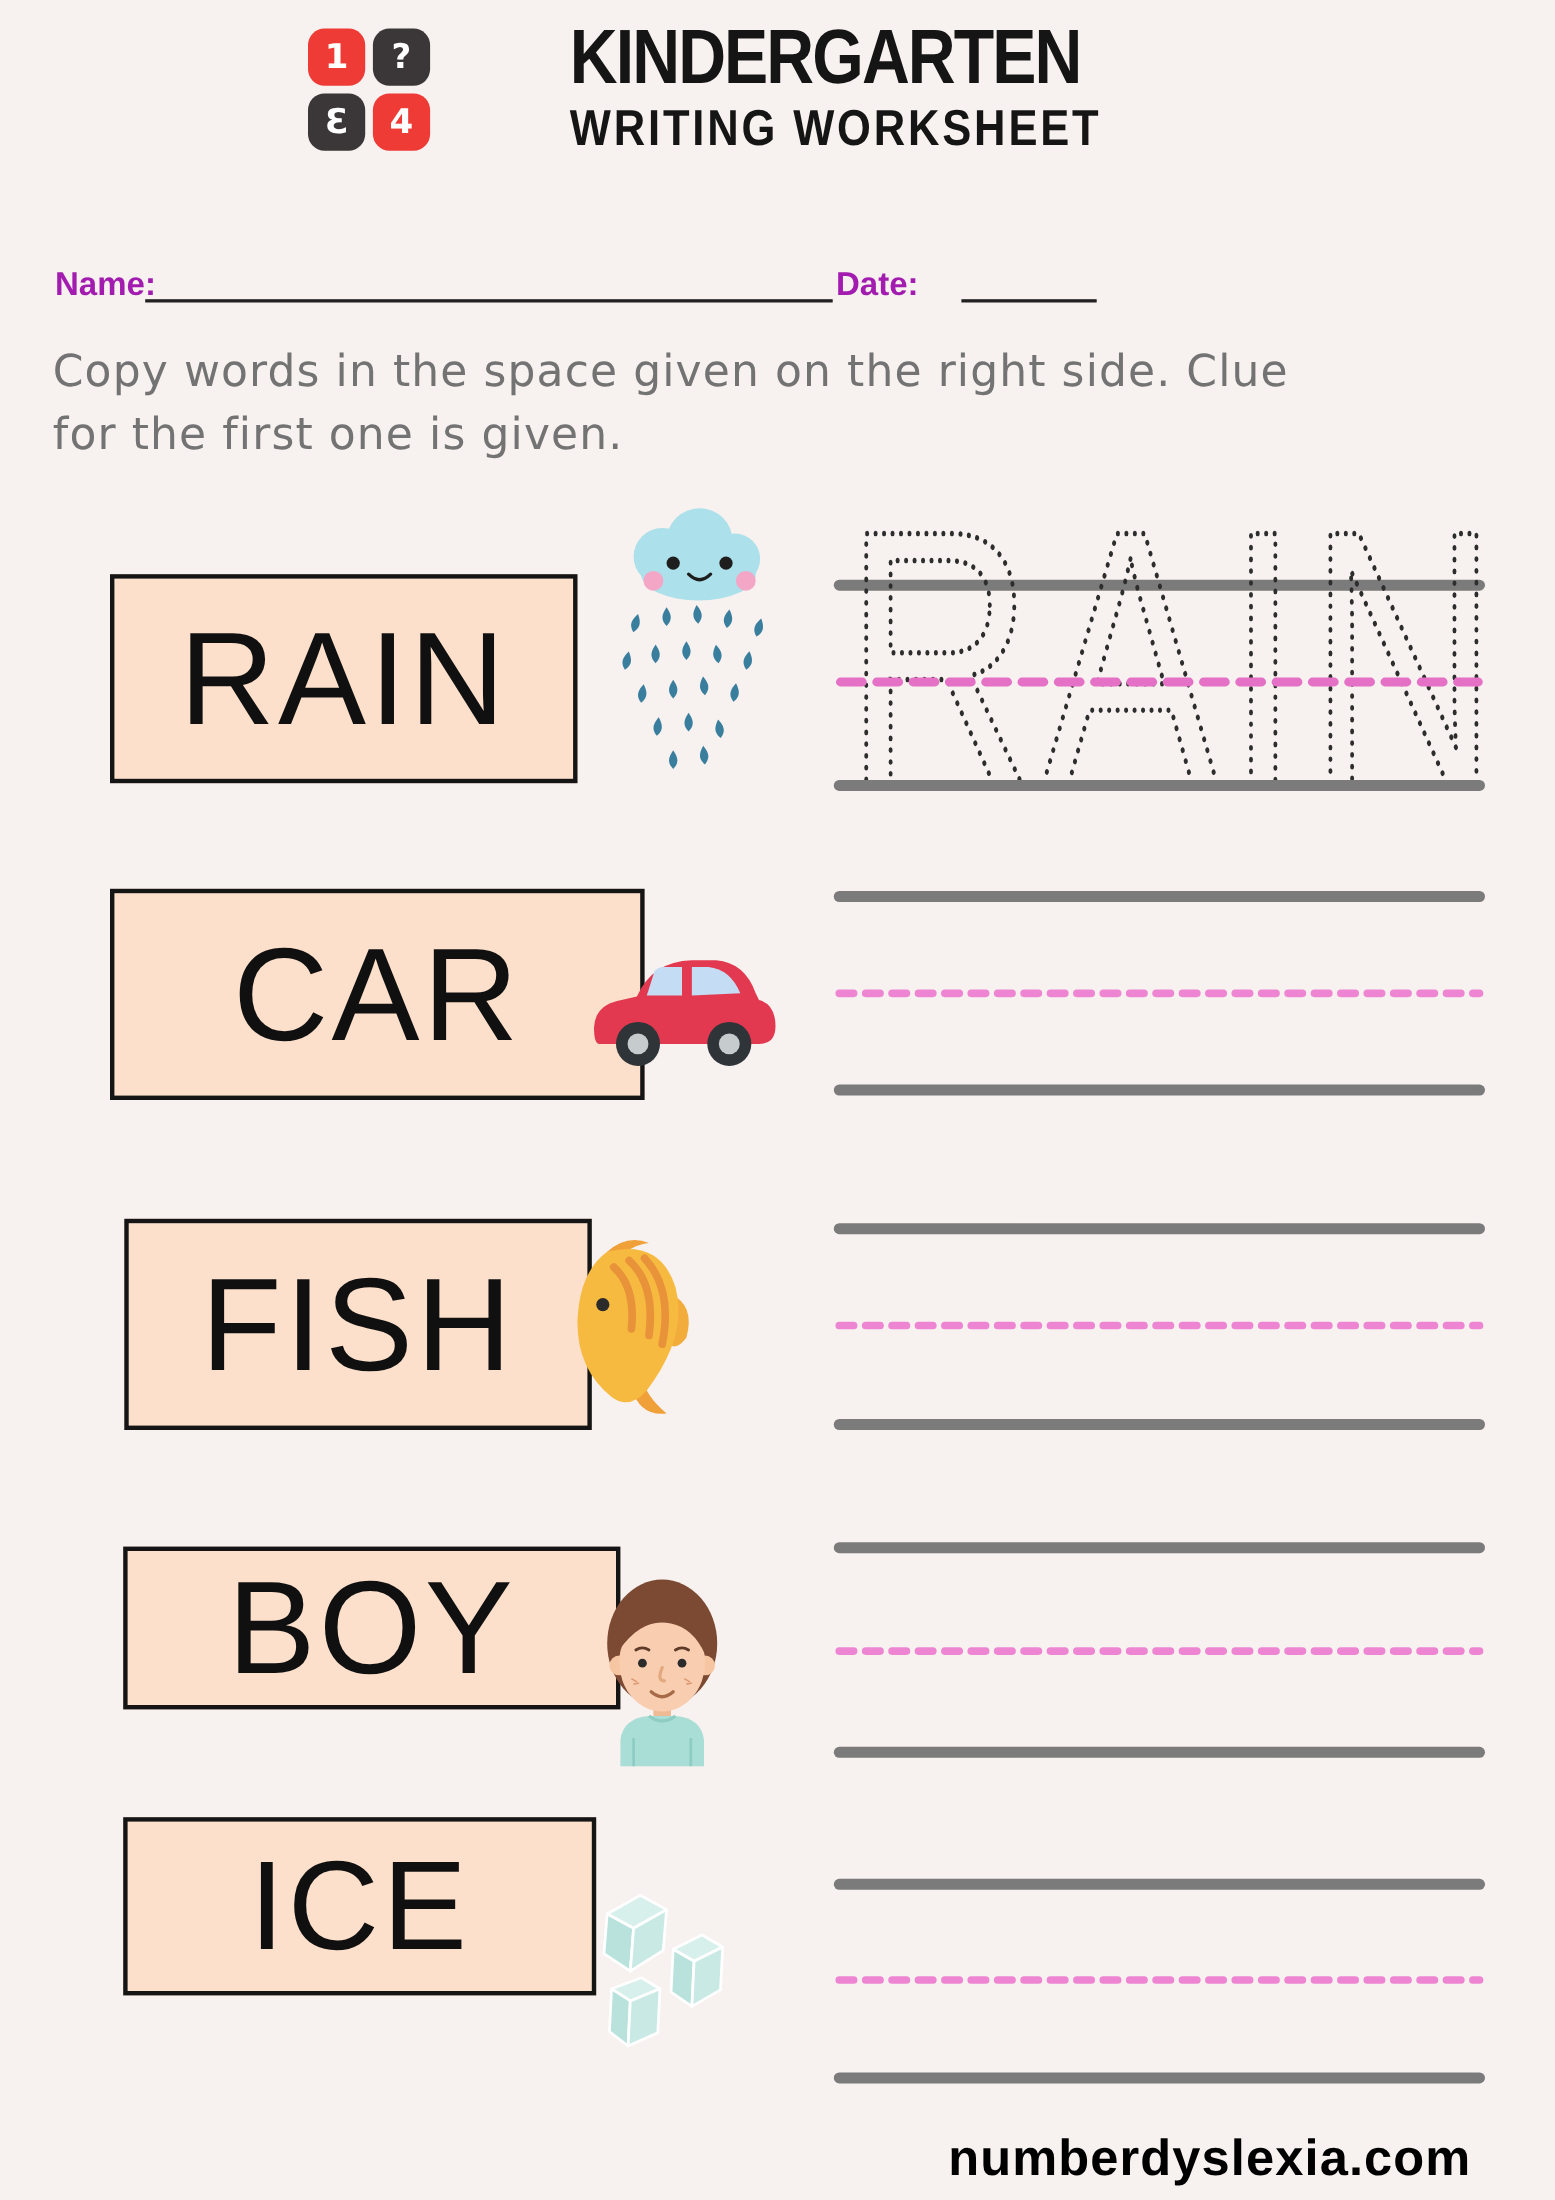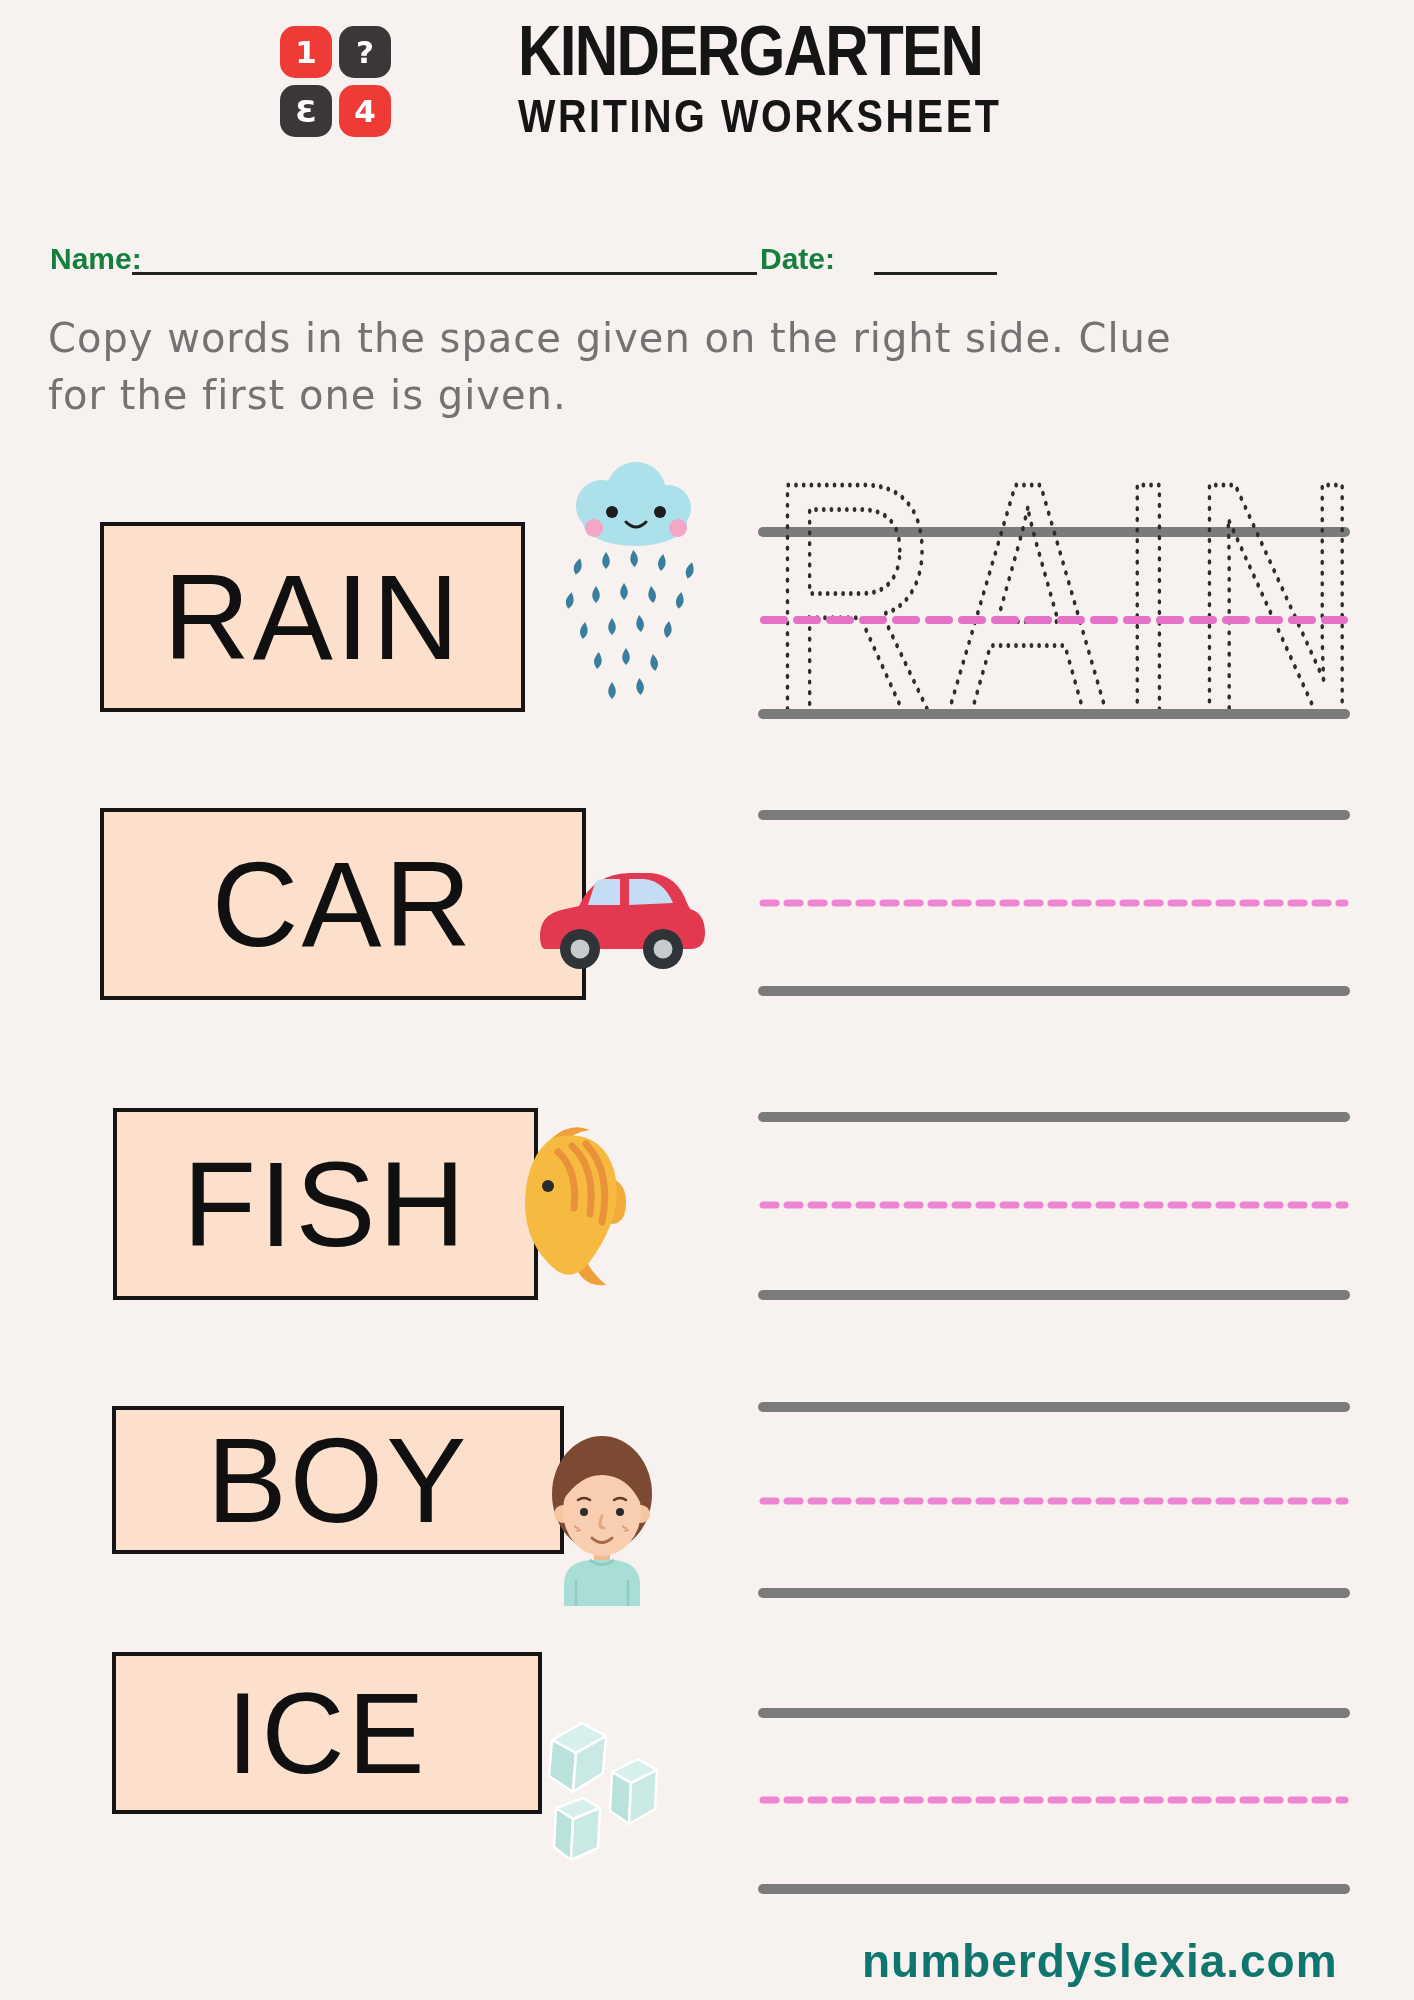--- a/index.html
+++ b/index.html
@@ -13,21 +13,21 @@
   .tile.red{background:#EE3B36;}
   .tile.dark{background:#3B3739;}
   .mirror{display:inline-block;transform:scaleX(-1);}
   .titleblock{position:absolute;left:518px;top:16px;}
   .title{font-size:70px;font-weight:800;letter-spacing:-2px;line-height:1;
          transform:scaleX(.86);transform-origin:left;white-space:nowrap;}
   .subtitle{font-size:46px;font-weight:700;letter-spacing:3px;line-height:1;margin-top:7px;
          transform:scaleX(.86);transform-origin:left;white-space:nowrap;}
 
   
-  .flabel{position:absolute;font-size:30px;font-weight:700;color:#15803d;}
+  .flabel{position:absolute;font-size:30px;font-weight:700;color:#a21caf;}
   .fline{position:absolute;height:0;border-bottom:3px solid #222;}
 
   
   .instructions{position:absolute;left:48px;top:310px;font-size:40px;line-height:1.42;color:#737373;
         font-family:cursive,"DejaVu Sans",sans-serif;letter-spacing:1px;}
 
   
   .wordbox{position:absolute;background:#FCE0CB;border:4px solid #151515;box-sizing:border-box;
         display:flex;align-items:center;justify-content:center;}
   .wordbox span{font-size:120px;font-weight:400;letter-spacing:3px;color:#101010;}
@@ -36,21 +36,21 @@
   .gline{position:absolute;width:592px;height:10px;background:#7B7B7B;border-radius:6px;}
   .pline{position:absolute;overflow:visible;}
   .pdash-thick{stroke:#E571C6;stroke-width:8;stroke-dasharray:20 13;stroke-linecap:round;}
   .pdash-thin{stroke:#EE85D3;stroke-width:7;stroke-dasharray:13 11;stroke-linecap:round;}
 
   .trace{position:absolute;}
   .trace text{font-family:"Liberation Sans",sans-serif;}
 
   .icon{position:absolute;}
 
-  .footer{position:absolute;left:862px;top:1934px;font-size:46px;font-weight:700;color:#0f766e;letter-spacing:1px;}
+  .footer{position:absolute;left:862px;top:1934px;font-size:46px;font-weight:700;color:#000000;letter-spacing:1px;}
 </style>
 </head>
 <body>
 
 <div class="page">
 
   <div class="logo">
     <div class="tile red">
         <span>1</span>
       </div>

